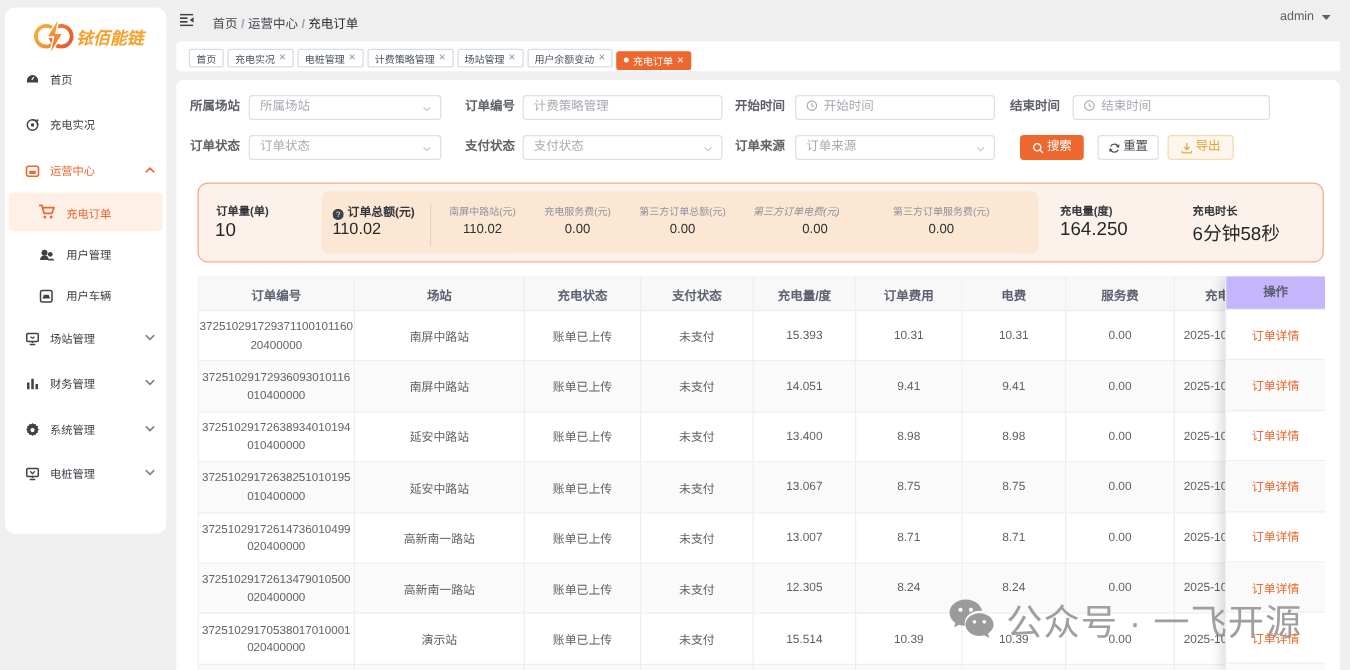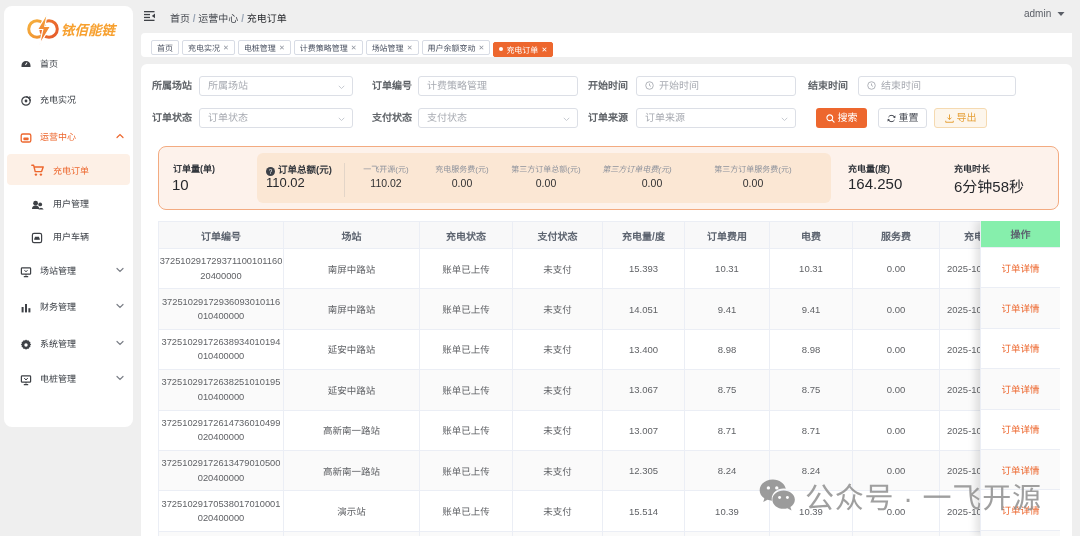--- a/index.html
+++ b/index.html
@@ -38,21 +38,21 @@
 
 #tablewrap { position:absolute; left:158px; top:221px; width:902px; height:315px; overflow:hidden; }
 table { border-collapse:collapse; table-layout:fixed; width:902px; }
 td,th { border:1px solid #ebeef5; text-align:center; font-size:9.5px; color:#606266; overflow:hidden; white-space:nowrap; }
 th { height:27px; background:#f8f8f9; font-weight:bold; color:#5d6470; font-size:10px; }
 td { height:40.4px; background:#fff; }
 tr.stripe td { background:#fafafa; }
 td.ord { font-size:9.3px; line-height:14.5px; white-space:normal; color:#606266; }
 #fixcol { position:absolute; left:822px; top:0; width:80px; height:315px; background:#fff;
   box-shadow:-4px 0 8px rgba(0,0,0,0.12); border-left:1px solid #ebeef5; }
-.fc-h { height:27px; background:#86efac; border-bottom:1px solid #ebeef5; font-size:10px; font-weight:bold;
+.fc-h { height:27px; background:#c4b5fd; border-bottom:1px solid #ebeef5; font-size:10px; font-weight:bold;
   color:#5d6470; text-align:center; line-height:27px; }
 .fc-c { height:40.4px; border-bottom:1px solid #ebeef5; display:flex; align-items:center; justify-content:center;
   font-size:9.5px; color:#ED672E; }
 .fc-c.stripe { background:#fafafa; }
 
 #wm { position:absolute; left:756px; top:474px; display:flex; align-items:center; color:#a2a2a2; z-index:50; }
 #wmtext { font-size:29px; letter-spacing:0.8px; color:rgba(142,142,142,0.85); margin-left:9px; white-space:nowrap; }
 </style>
 </head>
 <body>
@@ -220,21 +220,21 @@
 <div class="abs sval-big" style="left:13px;top:29px;">10</div>
 <div class="abs" style="left:107px;top:15px;display:flex;align-items:flex-end;">
 <svg width="9" height="9" viewBox="0 0 10 10" style="margin-right:3px;">
         <circle cx="5" cy="5" r="5" fill="#3d4148"></circle>
         <text x="5" y="7.6" font-size="7" fill="#fff" text-anchor="middle" font-family="Liberation Sans">?</text>
       </svg>
 <span class="slabel-b" style="font-size:9.5px;">订单总额(元)</span>
     </div>
 <div class="abs" style="left:107px;top:28px;font-size:13px;color:#26282c;">110.02</div>
 <div class="abs" style="left:185px;top:16px;width:1px;height:34px;background:#e3d5c8;"></div>
-<div class="abs slabel" style="left:227px;top:16px;transform:translateX(-50%);">一飞开源(元)</div>
+<div class="abs slabel" style="left:227px;top:16px;transform:translateX(-50%);">南屏中路站(元)</div>
 <div class="abs sval" style="left:227px;top:30px;transform:translateX(-50%);">110.02</div>
 <div class="abs slabel" style="left:303px;top:16px;transform:translateX(-50%);">充电服务费(元)</div>
 <div class="abs sval" style="left:303px;top:30px;transform:translateX(-50%);">0.00</div>
 <div class="abs slabel" style="left:387px;top:16px;transform:translateX(-50%);">第三方订单总额(元)</div>
 <div class="abs sval" style="left:387px;top:30px;transform:translateX(-50%);">0.00</div>
 <div class="abs slabel" style="left:478px;top:16px;transform:translateX(-50%);font-style:italic;">第三方订单电费(元)</div>
 <div class="abs sval" style="left:493px;top:30px;transform:translateX(-50%);">0.00</div>
 <div class="abs slabel" style="left:594px;top:16px;transform:translateX(-50%);">第三方订单服务费(元)</div>
 <div class="abs sval" style="left:594px;top:30px;transform:translateX(-50%);">0.00</div>
 <div class="abs slabel-b" style="left:689px;top:15px;">充电量(度)</div>

